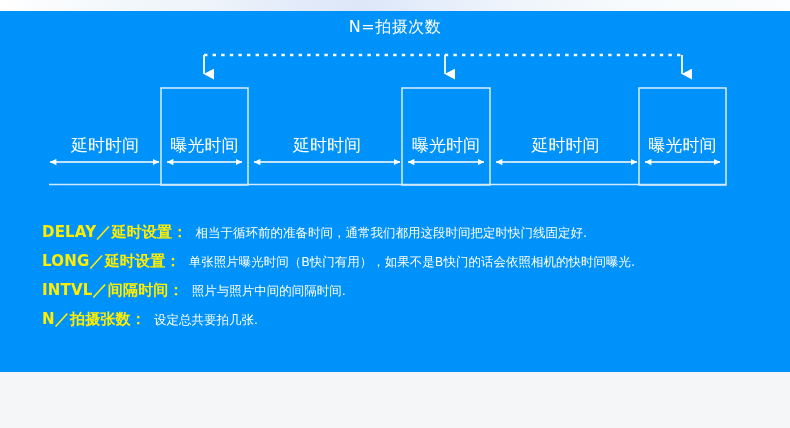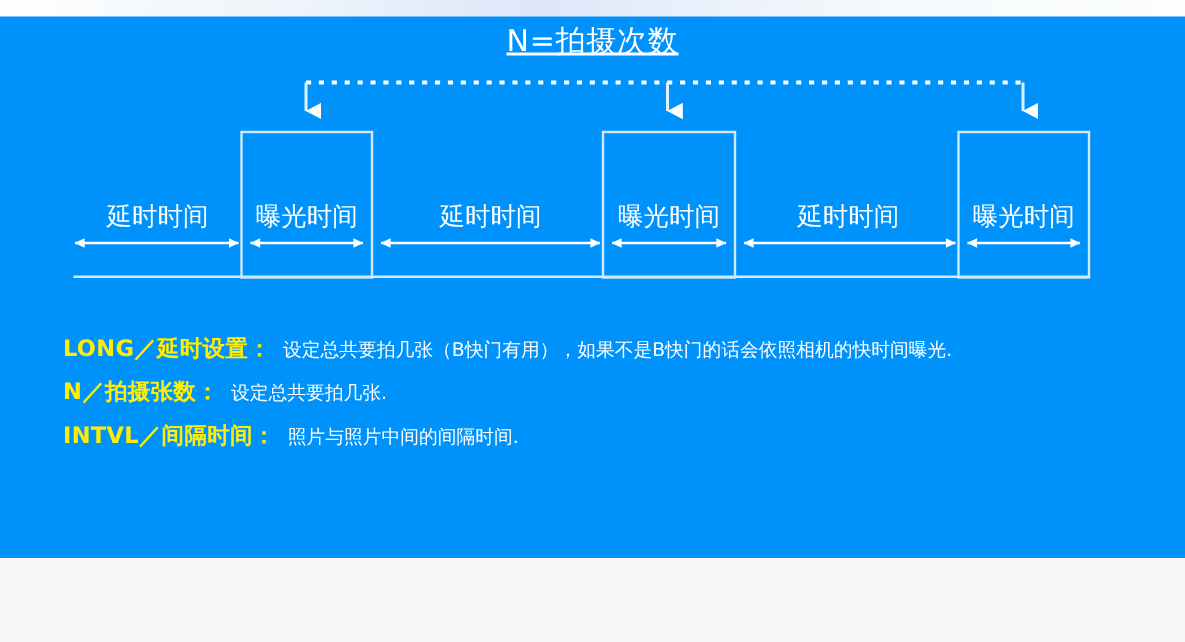--- a/index.html
+++ b/index.html
@@ -46,24 +46,23 @@
     background: #0092fb;
   }
 
   
   #diagram-title {
     position: absolute;
     left: 0; top: 14px;
     width: 790px;
     text-align: center;
     color: #ffffff;
-    font-size: 20px;
+    font-size: 16px;
     letter-spacing: 0.5px;
     line-height: 26px;
-    text-decoration: underline;
   }
 
   
   #timeline-svg {
     position: absolute;
     left: 0; top: 0;
     width: 790px; height: 200px;
   }
 
   
@@ -154,26 +153,30 @@
 
   <div class="seg-label" style="left:48px;  top:136px; width:114px;">延时时间</div>
   <div class="seg-label" style="left:161px; top:136px; width:87px;">曝光时间</div>
   <div class="seg-label" style="left:251px; top:136px; width:152px;">延时时间</div>
   <div class="seg-label" style="left:402px; top:136px; width:88px;">曝光时间</div>
   <div class="seg-label" style="left:492px; top:136px; width:147px;">延时时间</div>
   <div class="seg-label" style="left:639px; top:136px; width:87px;">曝光时间</div>
 
   <div id="legend">
     <div class="legend-row">
+      <span class="legend-key">DELAY／延时设置：</span>
+      <span class="legend-desc">相当于循环前的准备时间，通常我们都用这段时间把定时快门线固定好.</span>
+    </div>
+    <div class="legend-row">
       <span class="legend-key">LONG／延时设置：</span>
-      <span class="legend-desc">设定总共要拍几张（B快门有用），如果不是B快门的话会依照相机的快时间曝光.</span>
+      <span class="legend-desc">单张照片曝光时间（B快门有用），如果不是B快门的话会依照相机的快时间曝光.</span>
+    </div>
+    <div class="legend-row">
+      <span class="legend-key">INTVL／间隔时间：</span>
+      <span class="legend-desc">照片与照片中间的间隔时间.</span>
     </div>
     <div class="legend-row">
       <span class="legend-key">N／拍摄张数：</span>
       <span class="legend-desc">设定总共要拍几张.</span>
-    </div>
-    <div class="legend-row">
-      <span class="legend-key">INTVL／间隔时间：</span>
-      <span class="legend-desc">照片与照片中间的间隔时间.</span>
     </div>
   </div>
 
 </div>
 
 </body></html>

